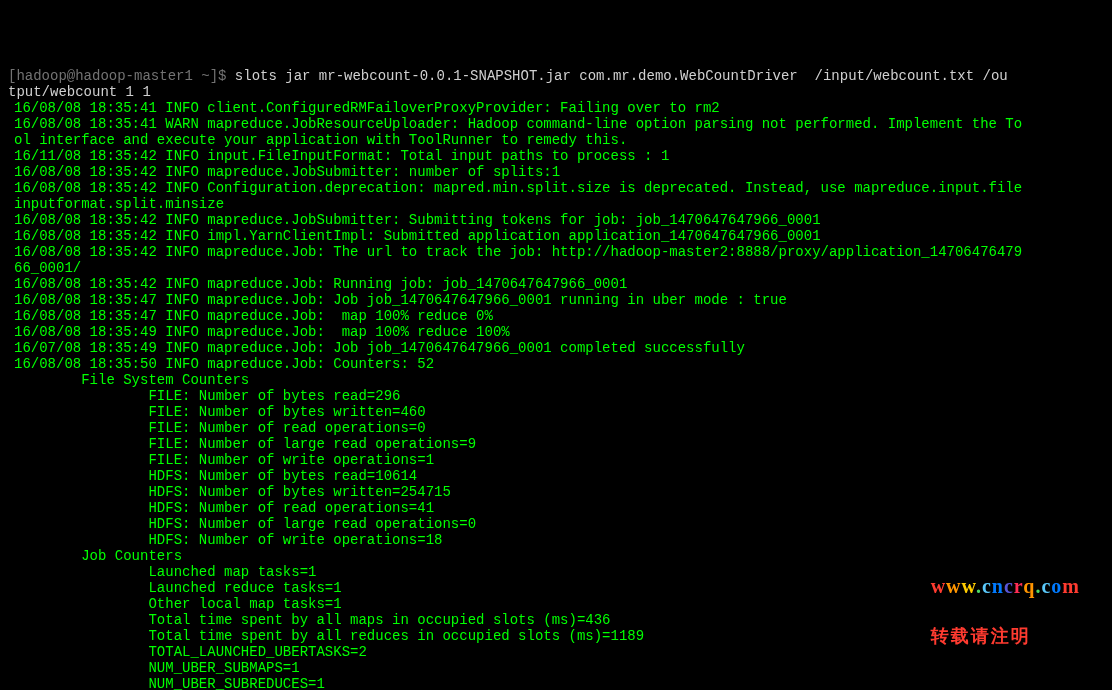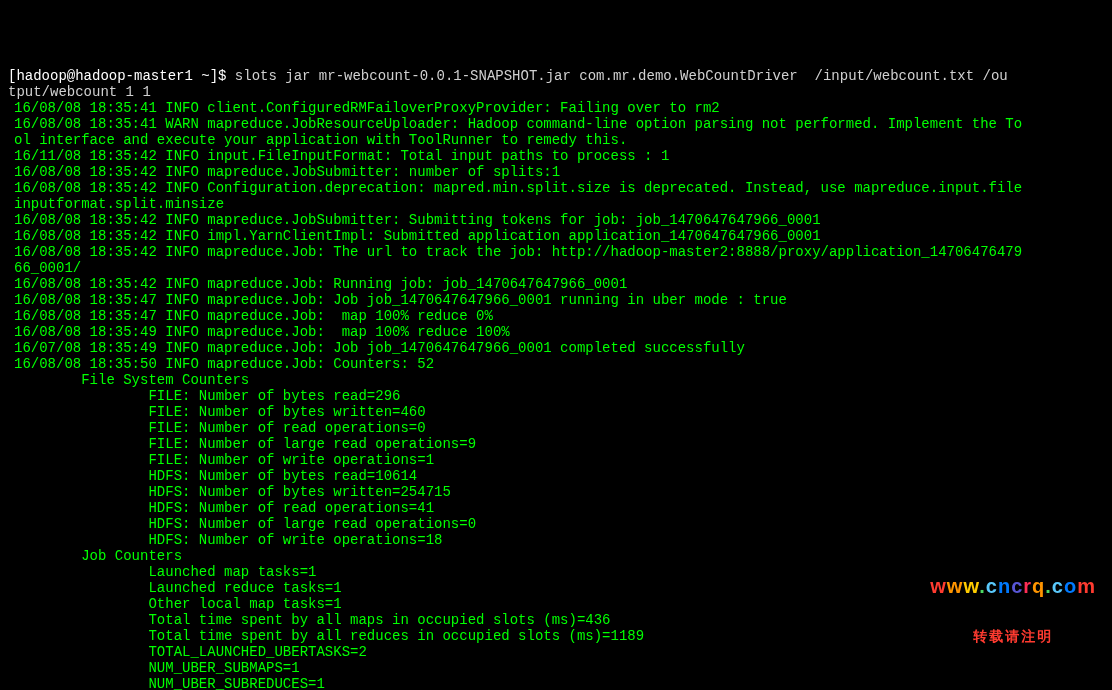--- a/index.html
+++ b/index.html
@@ -10,45 +10,45 @@
     font-size: 14px;
     line-height: 16px;
     color: #00ff00;
     width: 1112px;
     height: 690px;
     box-sizing: border-box;
     overflow: hidden;
     position: relative;
     white-space: pre;
   }
-  .prompt { color: #ffffff; }
+  .prompt { color: #737373; }
   .out { color: #00ff00; margin-left: 6px; }
   .plain { color: #d0d0d0; }
   .wm {
     position: absolute;
-    right: 16px;
+    right: 32px;
     bottom: 30px;
-    font-family: Liberation Sans, sans-serif;
-    text-align: center;
+    font-family: Liberation Serif, serif;
+    text-align: left;
   }
   .wm .url { font-size: 20px; font-weight: bold; letter-spacing: 1px; }
   .wm .url span:nth-child(1){color:#ff3b30;}
   .wm .url span:nth-child(2){color:#ff9500;}
   .wm .url span:nth-child(3){color:#ffcc00;}
   .wm .url span:nth-child(4){color:#4cd964;}
   .wm .url span:nth-child(5){color:#5ac8fa;}
   .wm .url span:nth-child(6){color:#007aff;}
   .wm .url span:nth-child(7){color:#5856d6;}
   .wm .url span:nth-child(8){color:#ff2d55;}
   .wm .url span:nth-child(9){color:#ff9500;}
   .wm .url span:nth-child(10){color:#4cd964;}
   .wm .url span:nth-child(11){color:#5ac8fa;}
   .wm .url span:nth-child(12){color:#007aff;}
   .wm .url span:nth-child(13){color:#ff3b30;}
-  .wm .tag { color: #ff3b30; font-size: 14px; margin-top: 2px; letter-spacing: 2px; font-weight: bold;}
+  .wm .tag { color: #ff3b30; font-size: 18px; margin-top: 2px; letter-spacing: 2px; font-weight: bold;}
 </style>
 </head>
 <body>
 
 
 
 <div id="terminal"><span class="prompt">[hadoop@hadoop-master1 ~]$ </span><span class="plain">slots jar mr-webcount-0.0.1-SNAPSHOT.jar com.mr.demo.WebCountDriver  /input/webcount.txt /ou</span>
 <span class="plain">tput/webcount 1 1</span>
 <span class="out">16/08/08 18:35:41 INFO client.ConfiguredRMFailoverProxyProvider: Failing over to rm2</span>
 <span class="out">16/08/08 18:35:41 WARN mapreduce.JobResourceUploader: Hadoop command-line option parsing not performed. Implement the To</span>

